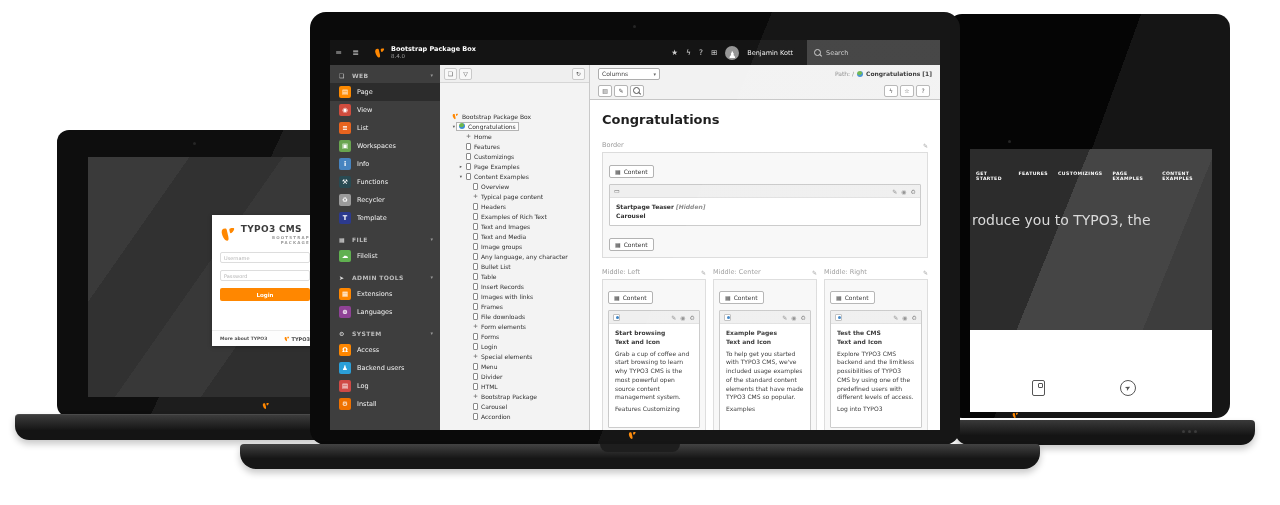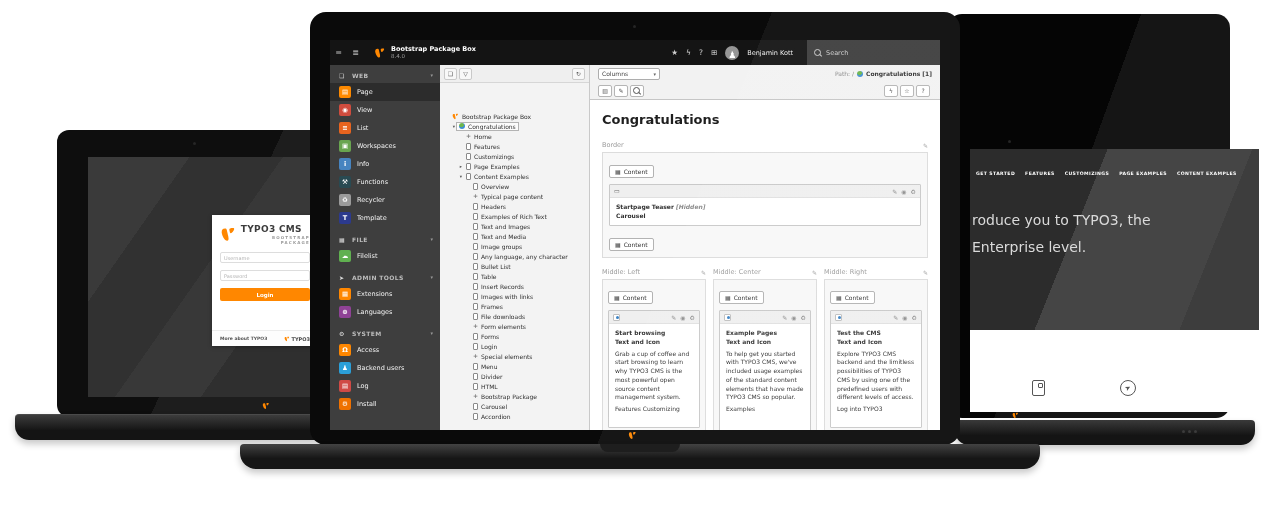--- a/index.html
+++ b/index.html
@@ -34,21 +34,21 @@
   .lp-btn { margin-top:7px; height:13px; background:#ff8700; border-radius:2px; color:#fff;
           font-size:5.5px; font-weight:bold; display:flex; align-items:center; justify-content:center; }
   .lp-footer { position:absolute; left:0; right:0; bottom:0; height:16px; border-top:1px solid #ececec;
           display:flex; align-items:center; justify-content:space-between; padding:0 8px; background:#fdfdfd; }
   .lp-flink { font-size:4.5px; font-weight:bold; color:#555; }
   .lp-brand { display:flex; align-items:center; gap:2px; font-size:5px; font-weight:bold; color:#474747; }
 
   
   .lapR { left:948px; top:14px; width:282px; height:404px; z-index:1;
           background:linear-gradient(110deg,#050505 45%,#151515 45%); }
-  .lapR-screen { position:absolute; left:22px; top:135px; width:289px; height:263px; overflow:hidden; }
+  .lapR-screen { position:absolute; left:22px; top:135px; width:242px; height:263px; overflow:hidden; }
   .fe-hero { position:relative; height:181px;
           background:linear-gradient(112deg,#2c2c2c 38%,#454545 38% 78%,#3d3d3d 78%); }
   .fe-nav { position:absolute; top:22px; left:6px; display:flex; gap:10px; }
   .fe-nav span { font-size:4.6px; font-weight:bold; color:#fff; letter-spacing:.4px; }
   .fe-hero-text { position:absolute; top:58px; left:2px; color:#dadada; font-size:14px; line-height:27px; }
   .fe-white { position:relative; height:82px; background:#fff; }
   .fe-dev { position:absolute; left:62px; top:50px; width:13px; height:16px;
           border:1px solid #555; border-radius:2px; }
   .fe-dev::after { content:""; position:absolute; right:1.5px; top:1.5px; width:3px; height:3px;
           border:1px solid #555; border-radius:1px; }
@@ -226,21 +226,20 @@
       <div class="fe-hero">
         <div class="fe-nav" id="fe-nav">
             <span>GET STARTED</span>
             <span>FEATURES</span>
             <span>CUSTOMIZINGS</span>
             <span>PAGE EXAMPLES</span>
             <span>CONTENT EXAMPLES</span>
           </div>
         <div class="fe-hero-text">
           <div>roduce you to TYPO3, the</div>
-          <div>Enterprise level.</div>
         </div>
       </div>
       <div class="fe-white">
         <span class="fe-dev"></span>
         <span class="fe-send">
             <span>➤</span>
           </span>
       </div>
     </div>
     <span class="bezel-logo t3logo" style="left: 64px; top: 398px; width: 7px; height: 7px; display: inline-block;">

